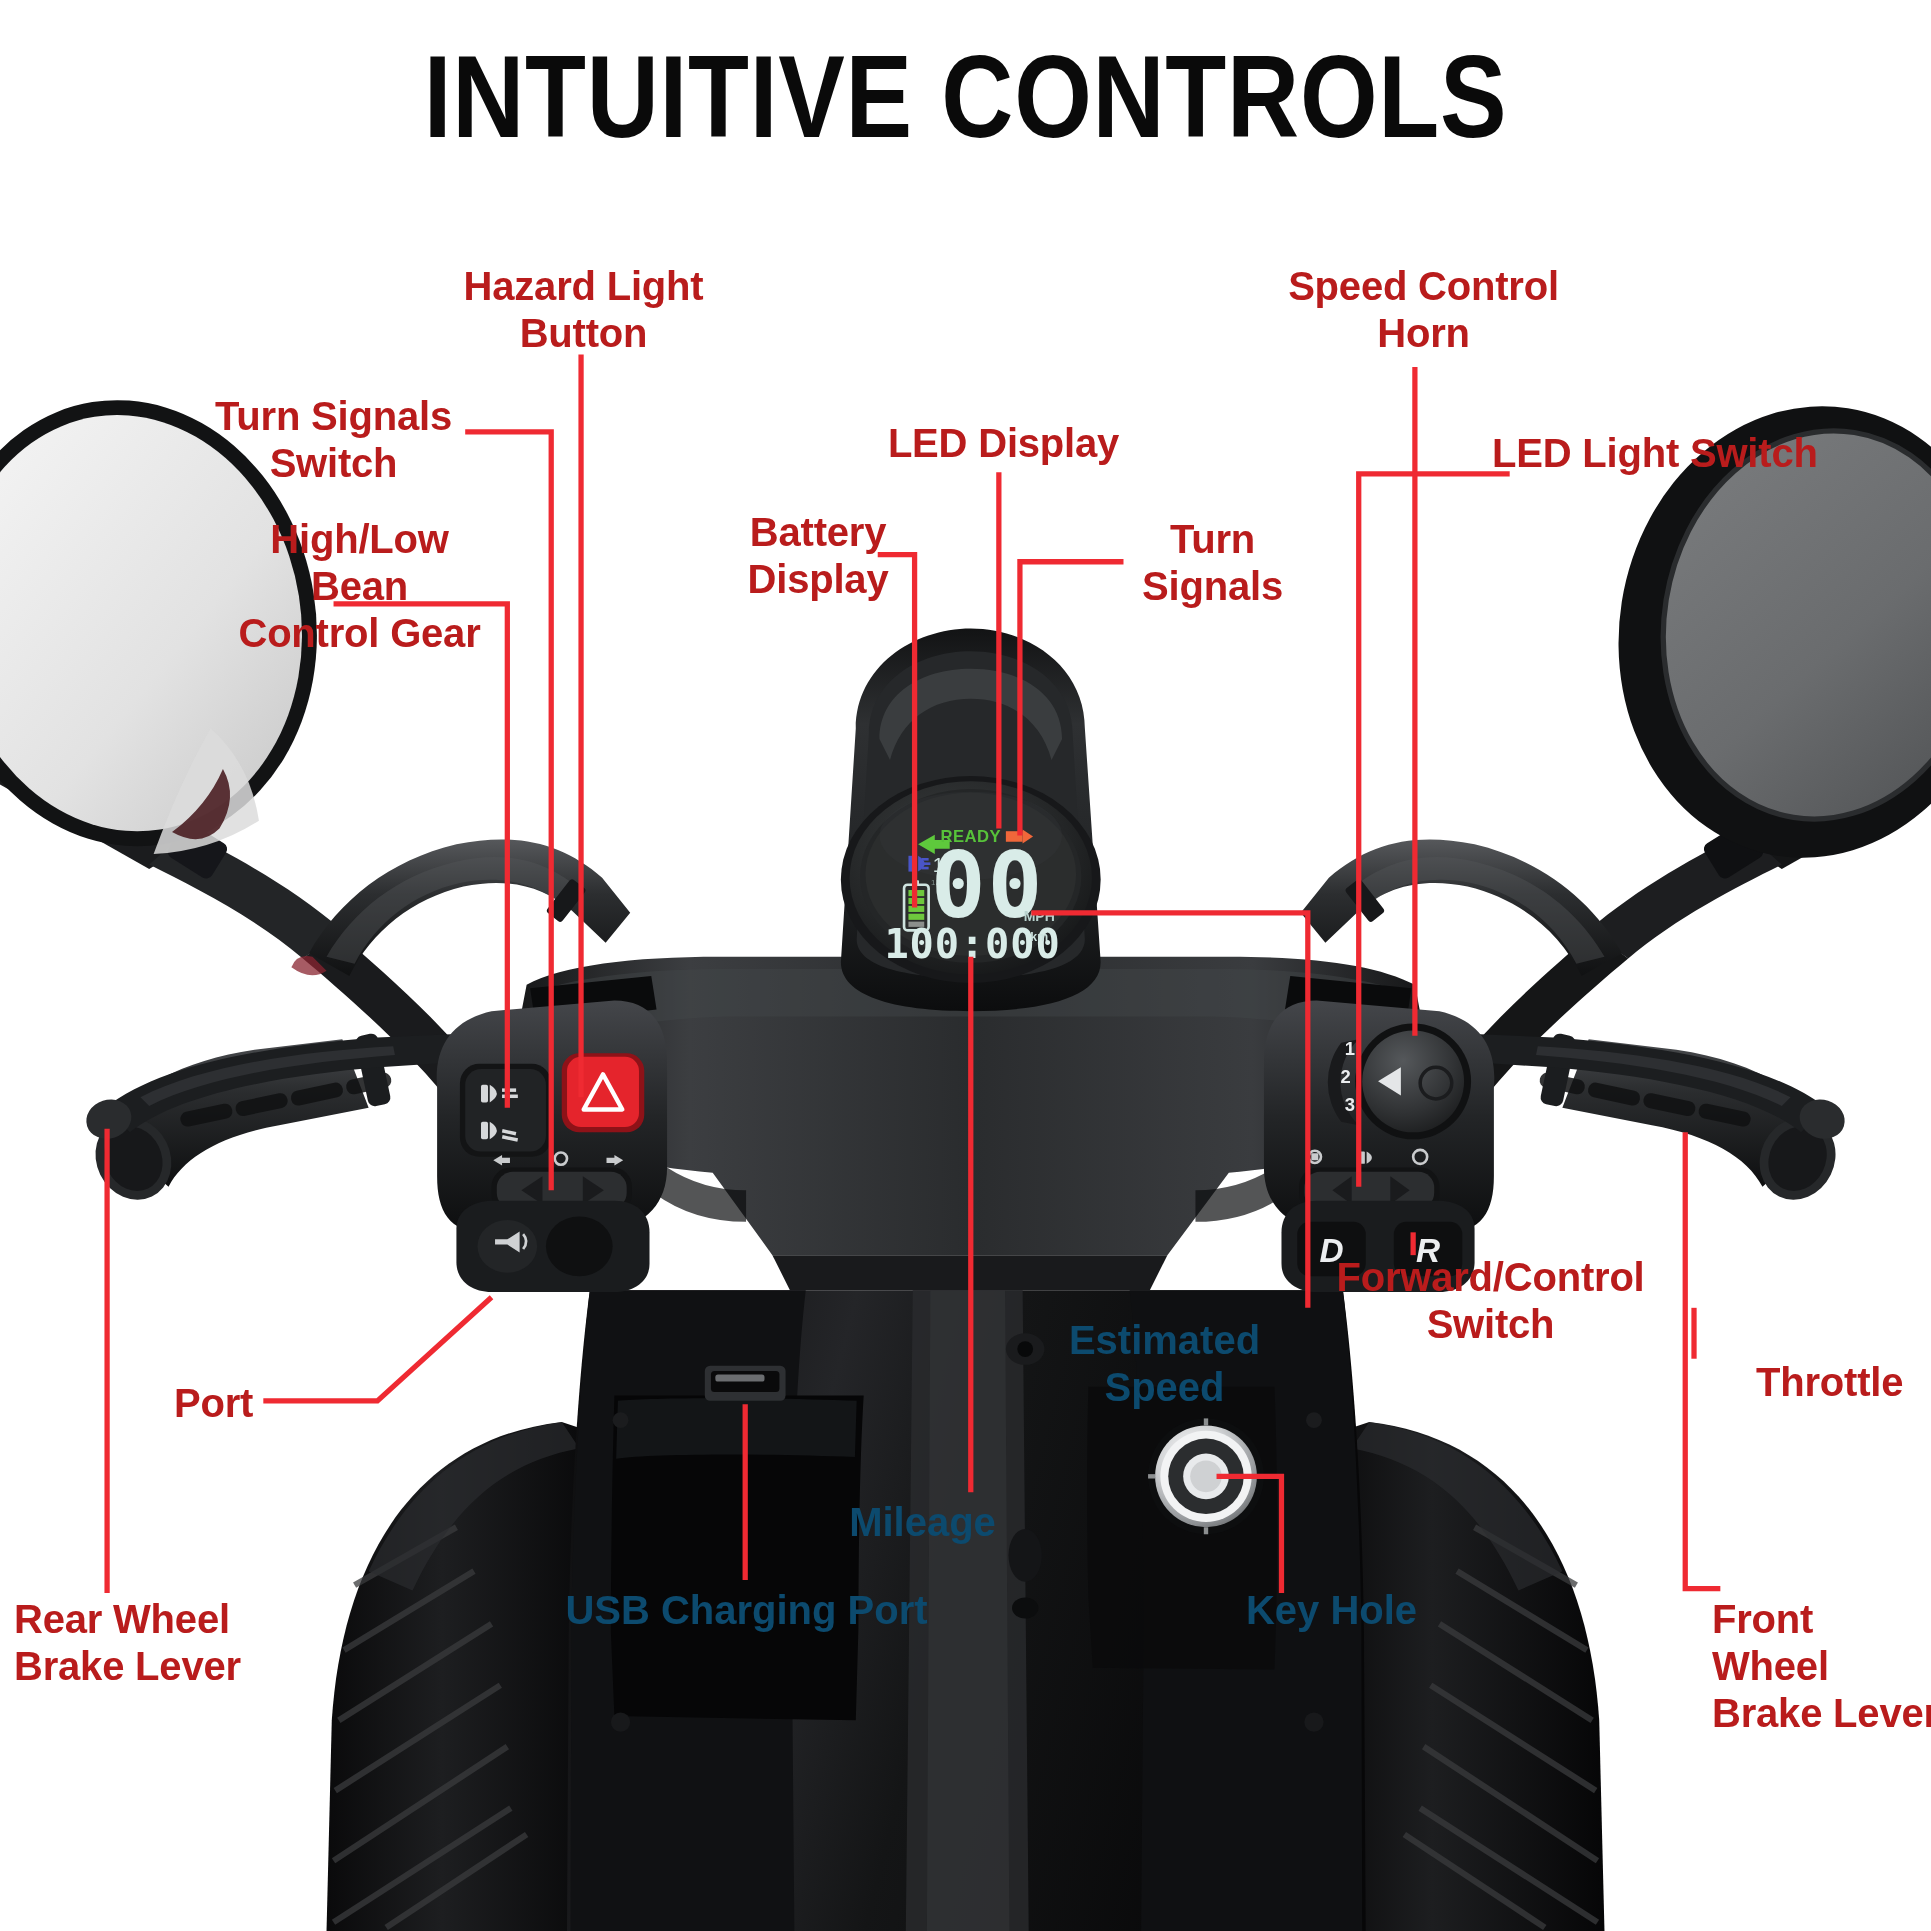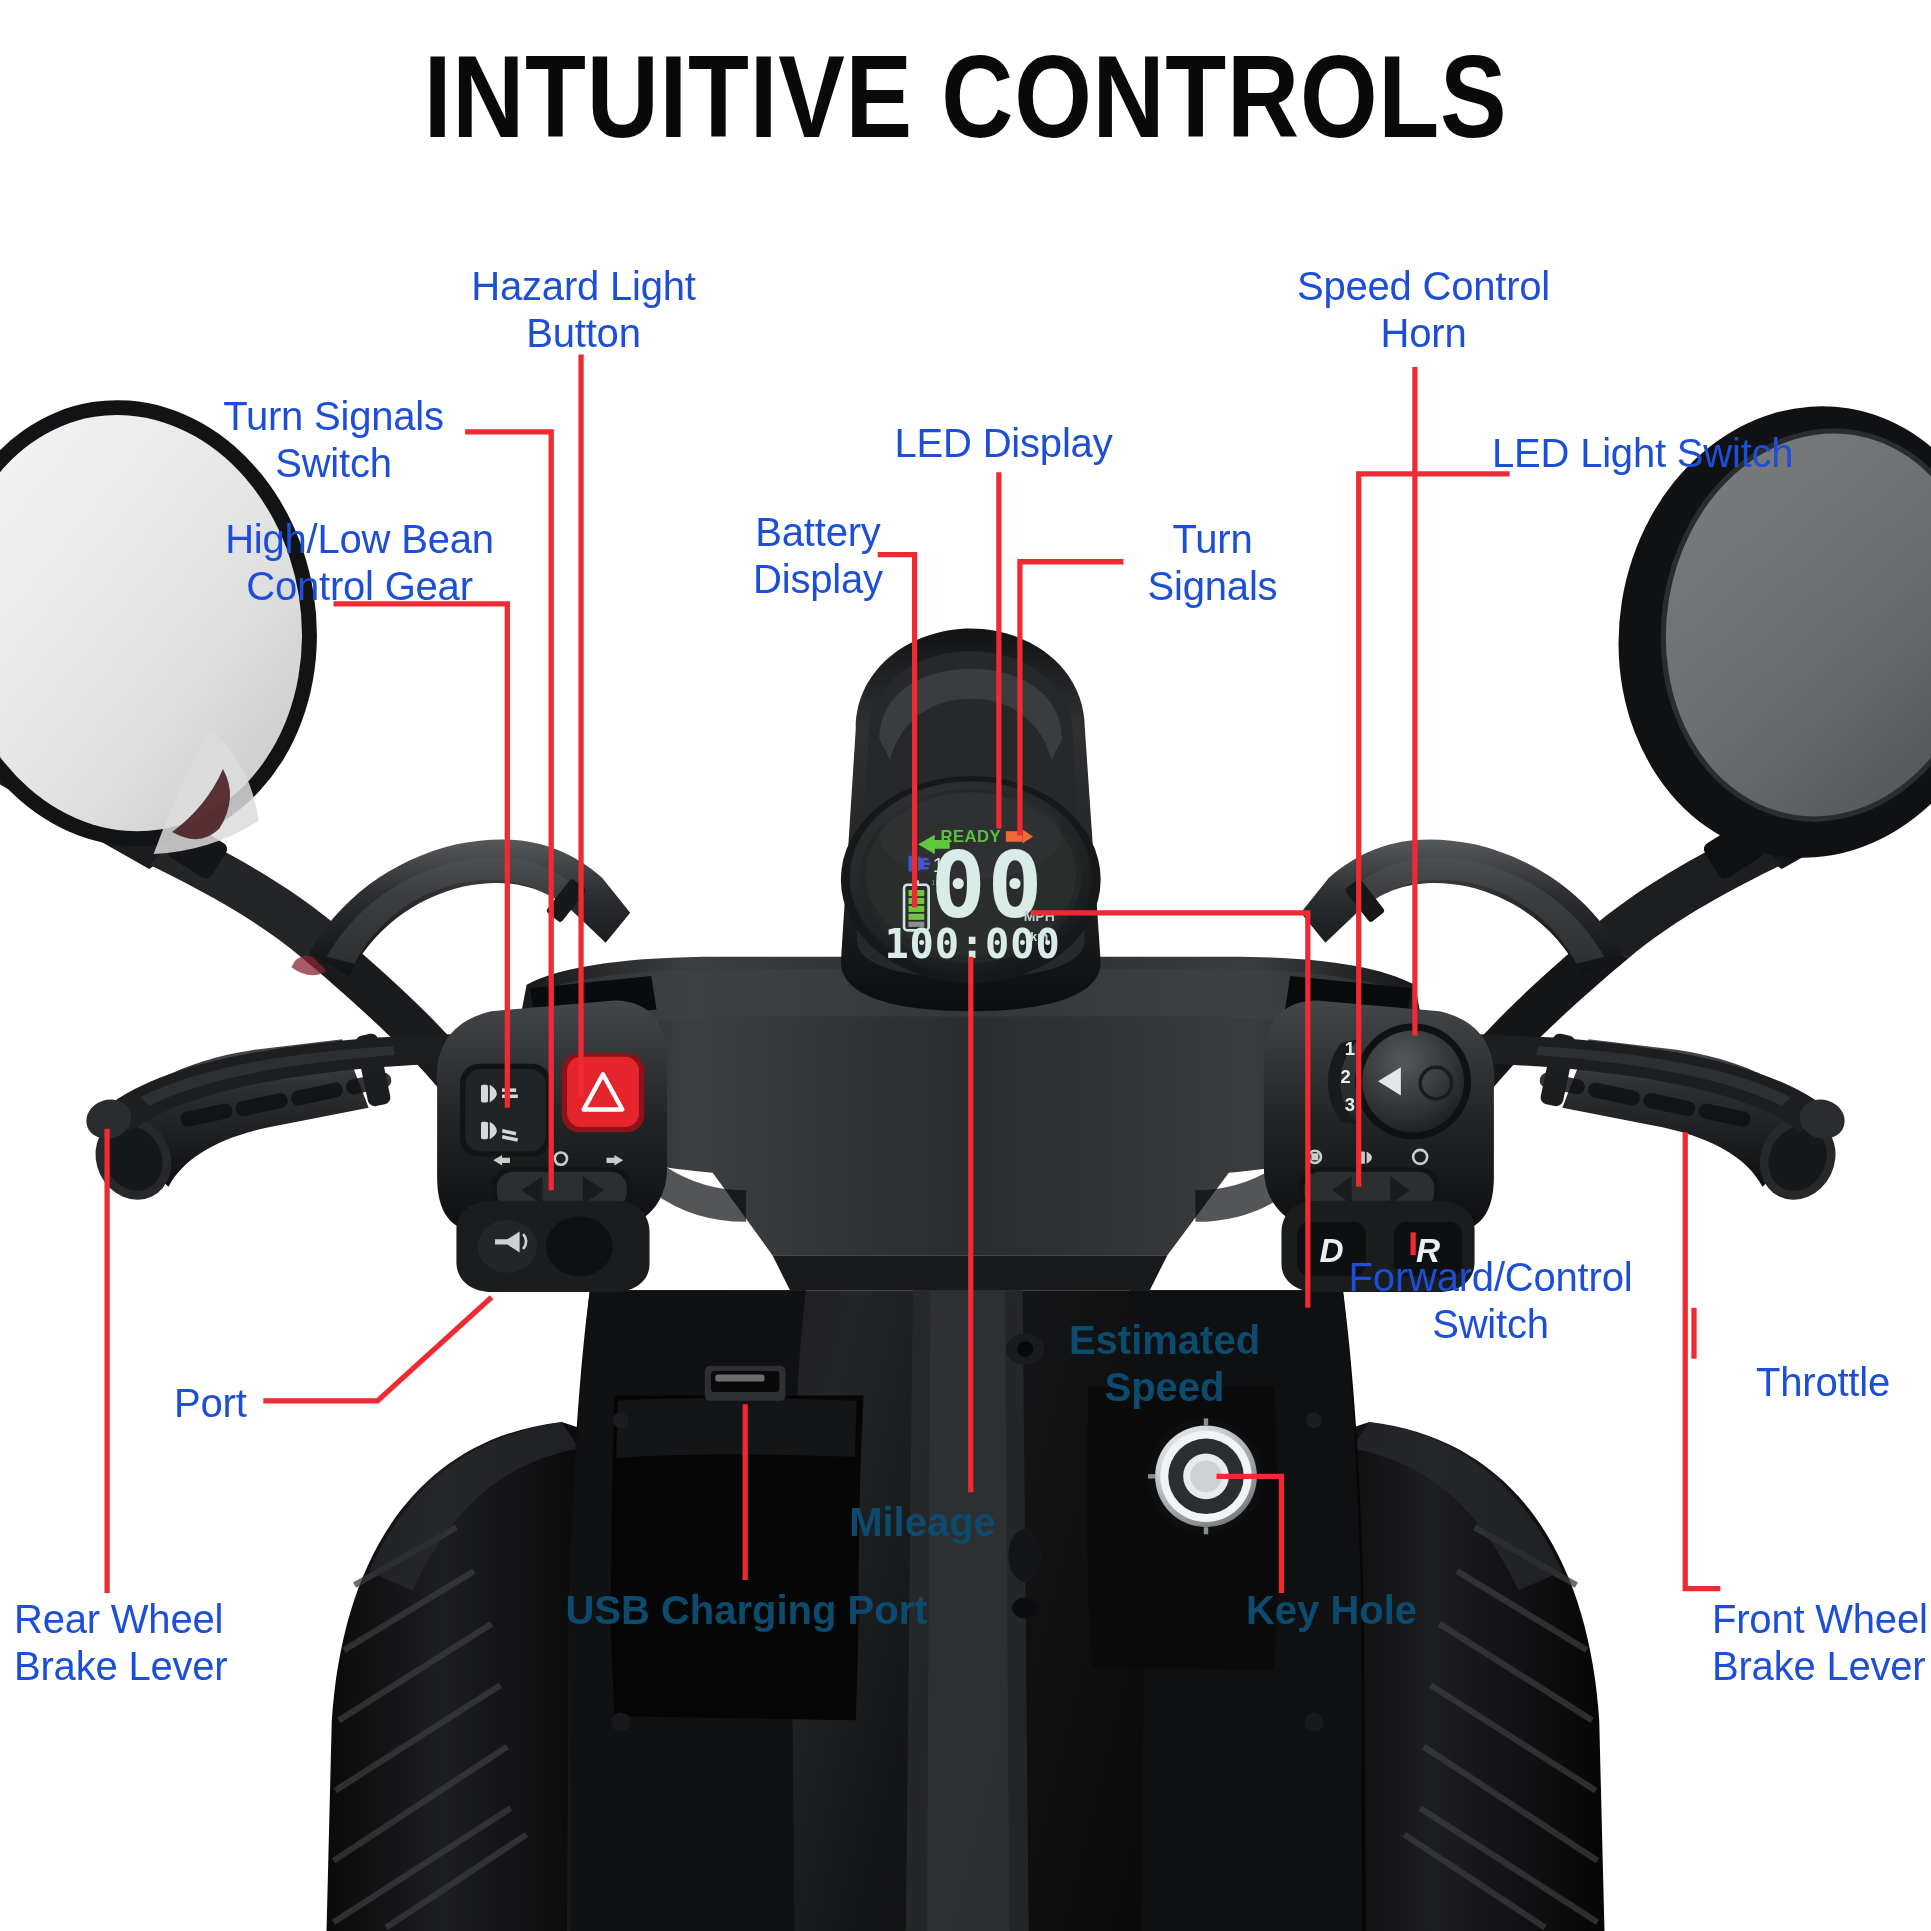--- a/index.html
+++ b/index.html
@@ -17,22 +17,22 @@
     transform:scaleX(0.86); transform-origin:50% 50%;
   }
 
   
   #art { position:absolute; left:0; top:0; width:1931px; height:1931px; }
 
   
   .label {
     position:absolute;
     font-family:"Liberation Sans", sans-serif;
-    font-size:40px; line-height:1.17; font-weight:normal;
-    color:#1d4ed8; white-space:pre-line; letter-spacing:-0.2px;
+    font-size:40px; line-height:1.17; font-weight:bold;
+    color:#b91c1c; white-space:pre-line; letter-spacing:-0.2px;
   }
   .label.w { color:#0c4a6e; font-weight:bold; letter-spacing:0px; }
   .ta-c { text-align:center; }
   .ta-l { text-align:left; }
 </style>
 </head>
 <body>
 
 <div id="stage">
 

